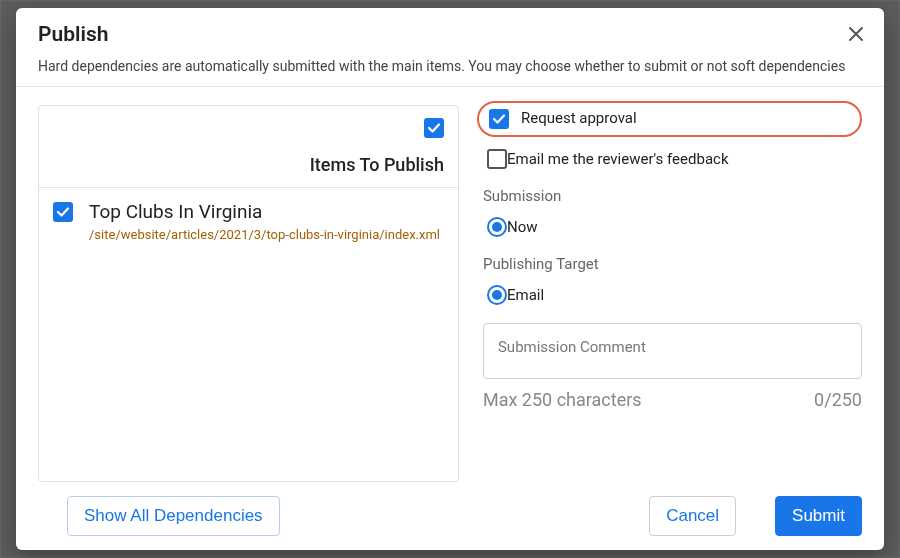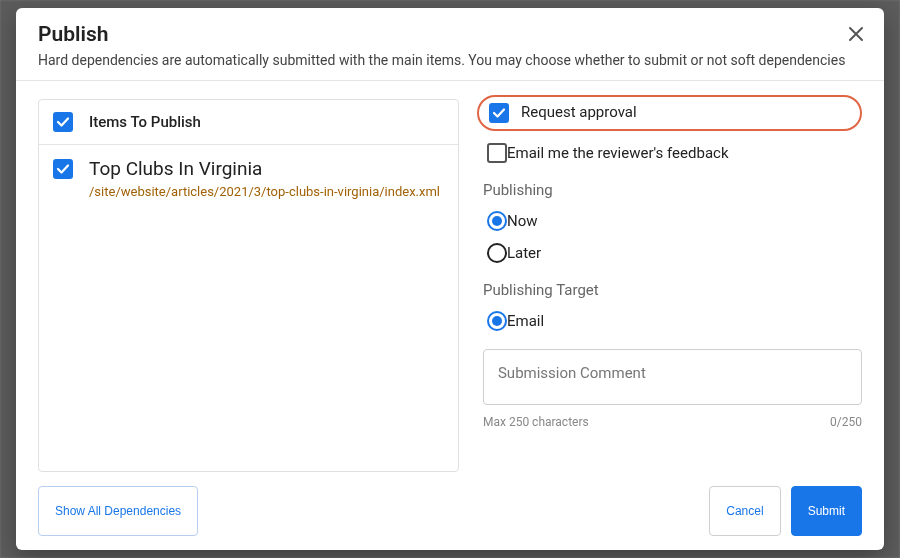--- a/index.html
+++ b/index.html
@@ -27,21 +27,21 @@
   }
   .dlg-header {
     padding: 14px 22px 12px 22px;
     border-bottom: 1px solid #e5e5e5;
     position: relative;
   }
   .dlg-title {
     font-size: 21px;
     font-weight: 600;
     color: #222;
-    margin-bottom: 6px;
+    margin-bottom: 12px;
   }
   .dlg-subtitle {
     font-size: 14px;
     color: #444;
   }
   .close-btn {
     position: absolute;
     right: 16px; top: 14px;
     width: 24px; height: 24px;
     display: flex; align-items: center; justify-content: center;
@@ -58,27 +58,28 @@
   .left-panel {
     flex: 1.05;
     border: 1px solid #e0e0e0;
     border-radius: 4px;
     display: flex;
     flex-direction: column;
     min-height: 0;
   }
   .items-header {
     display: flex;
-    align-items: center;
+    align-items: flex-end;
     padding: 12px 14px;
     border-bottom: 1px solid #e5e5e5;
-    font-size: 15px;
+    font-size: 18px;
     font-weight: 500;
     color: #222;
     gap: 16px;
+    flex-direction: column;
   }
   .item-row {
     display: flex;
     align-items: flex-start;
     padding: 12px 14px 14px 14px;
     gap: 16px;
   }
   .item-title {
     font-size: 19px;
     color: #222;
@@ -154,38 +155,39 @@
     border-radius: 4px;
     padding: 14px 14px 22px 14px;
     color: #777;
     font-size: 15px;
     margin-top: 6px;
   }
   .char-row {
     display: flex;
     justify-content: space-between;
     color: #888;
-    font-size: 12px;
+    font-size: 18px;
     margin-top: -2px;
   }
 
   .dlg-footer {
     display: flex;
     justify-content: space-between;
     align-items: center;
     padding: 14px 22px 14px 22px;
   }
   .btn {
-    font-size: 12px;
+    font-size: 17px;
     font-weight: 500;
     border-radius: 4px;
-    padding: 17px 16px;
+    padding: 9px 16px;
     cursor: pointer;
     border: 1px solid transparent;
     background: transparent;
+    margin-left: 29px;
   }
   .btn-outline-blue {
     border-color: #b8cef0;
     color: #1976e8;
     background: #fff;
   }
   .btn-outline-gray {
     border-color: #cfcfcf;
     color: #1976e8;
     background: #fff;
@@ -250,29 +252,25 @@
             </svg>
         </span>
         <span>Request approval</span>
       </div>
 
       <div class="option-row" style="padding-left:4px;">
         <span class="checkbox empty"></span>
         <span>Email me the reviewer's feedback</span>
       </div>
 
-      <div class="section-label">Publishing</div>
+      <div class="section-label">Submission</div>
 
       <div class="option-row" style="padding-left:4px;">
         <span class="radio checked"></span>
         <span>Now</span>
-      </div>
-      <div class="option-row" style="padding-left:4px;">
-        <span class="radio"></span>
-        <span>Later</span>
       </div>
 
       <div class="section-label">Publishing Target</div>
 
       <div class="option-row" style="padding-left:4px;">
         <span class="radio checked"></span>
         <span>Email</span>
       </div>
 
       <div class="textarea-box">

